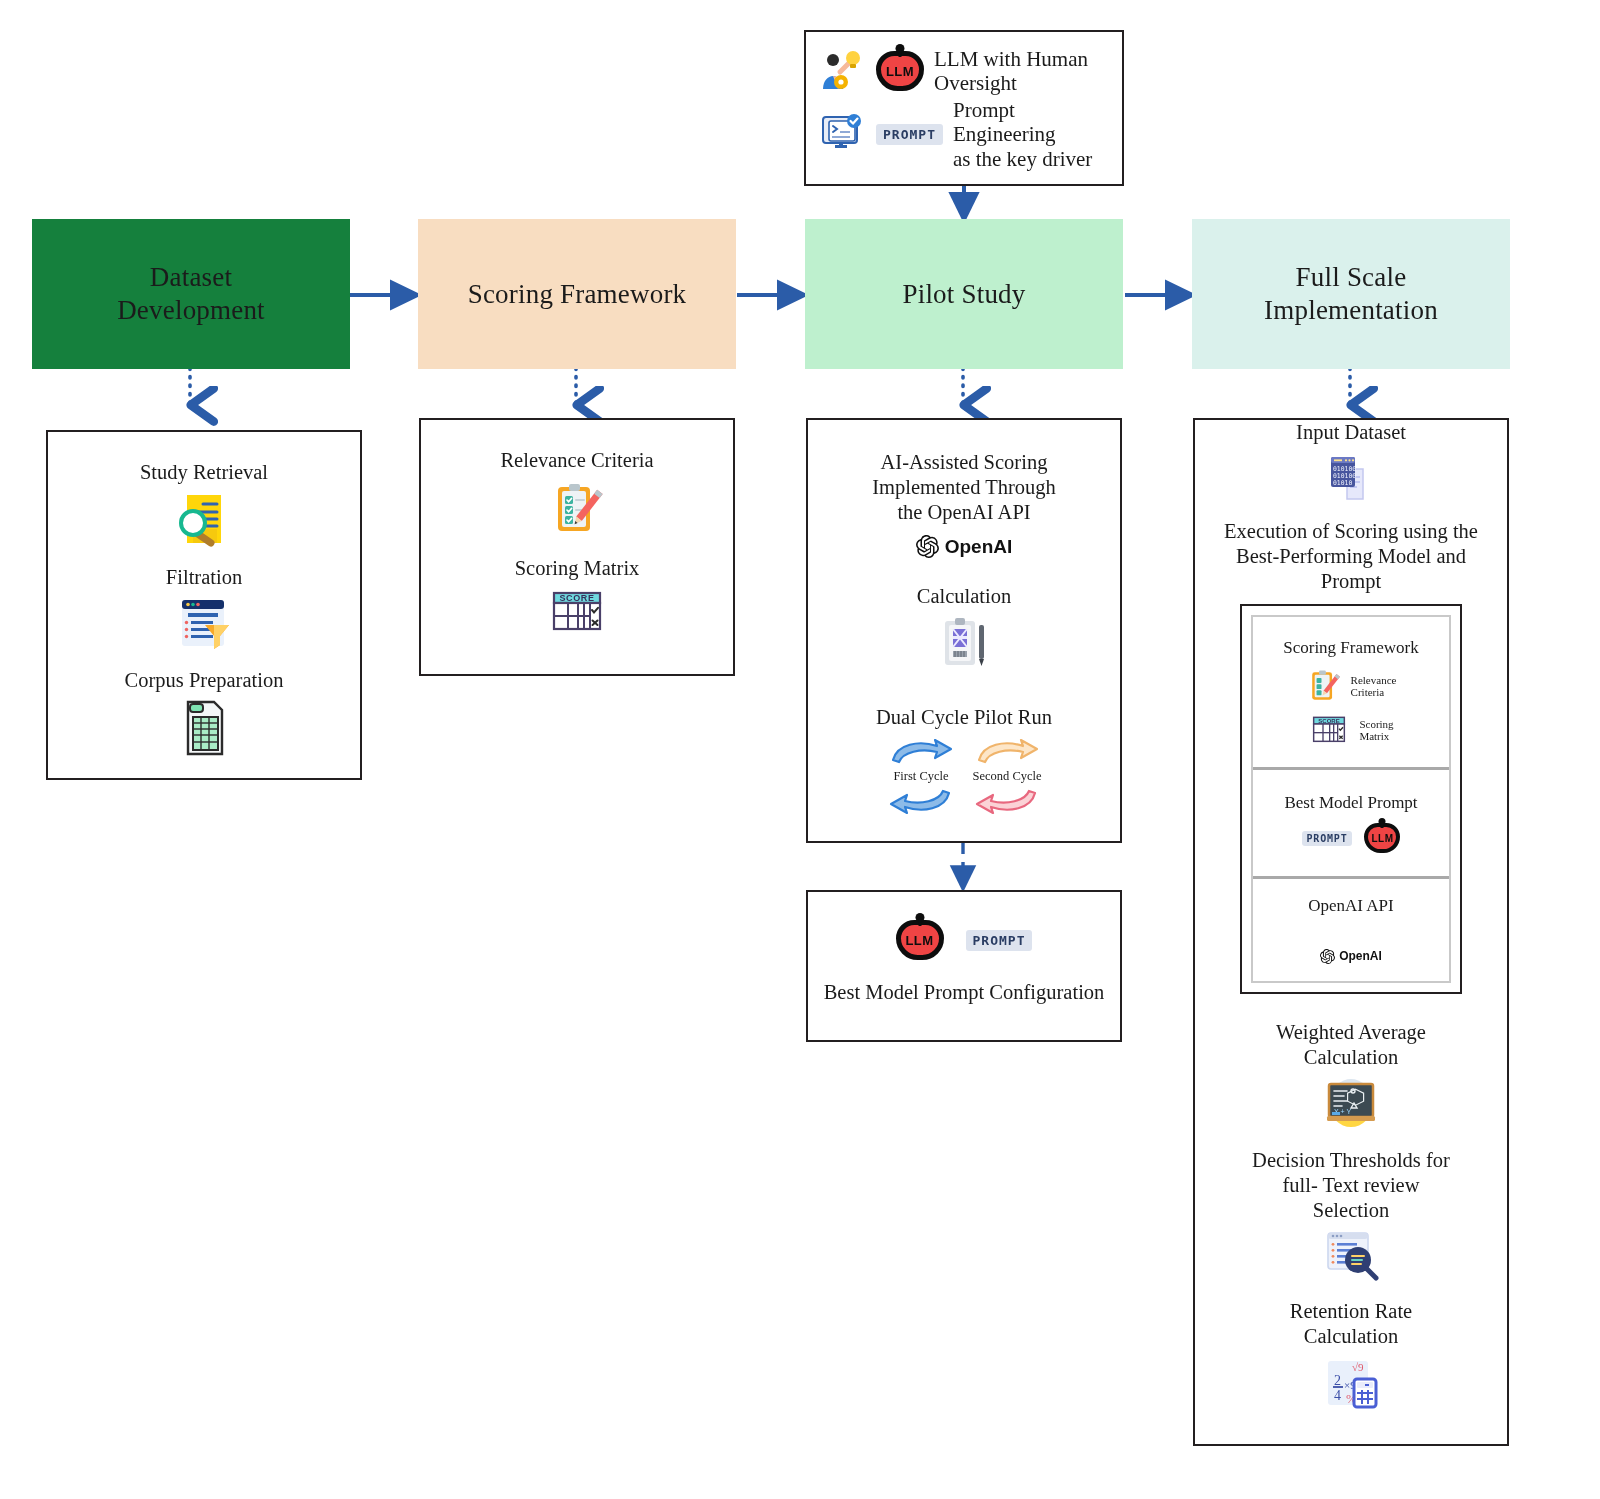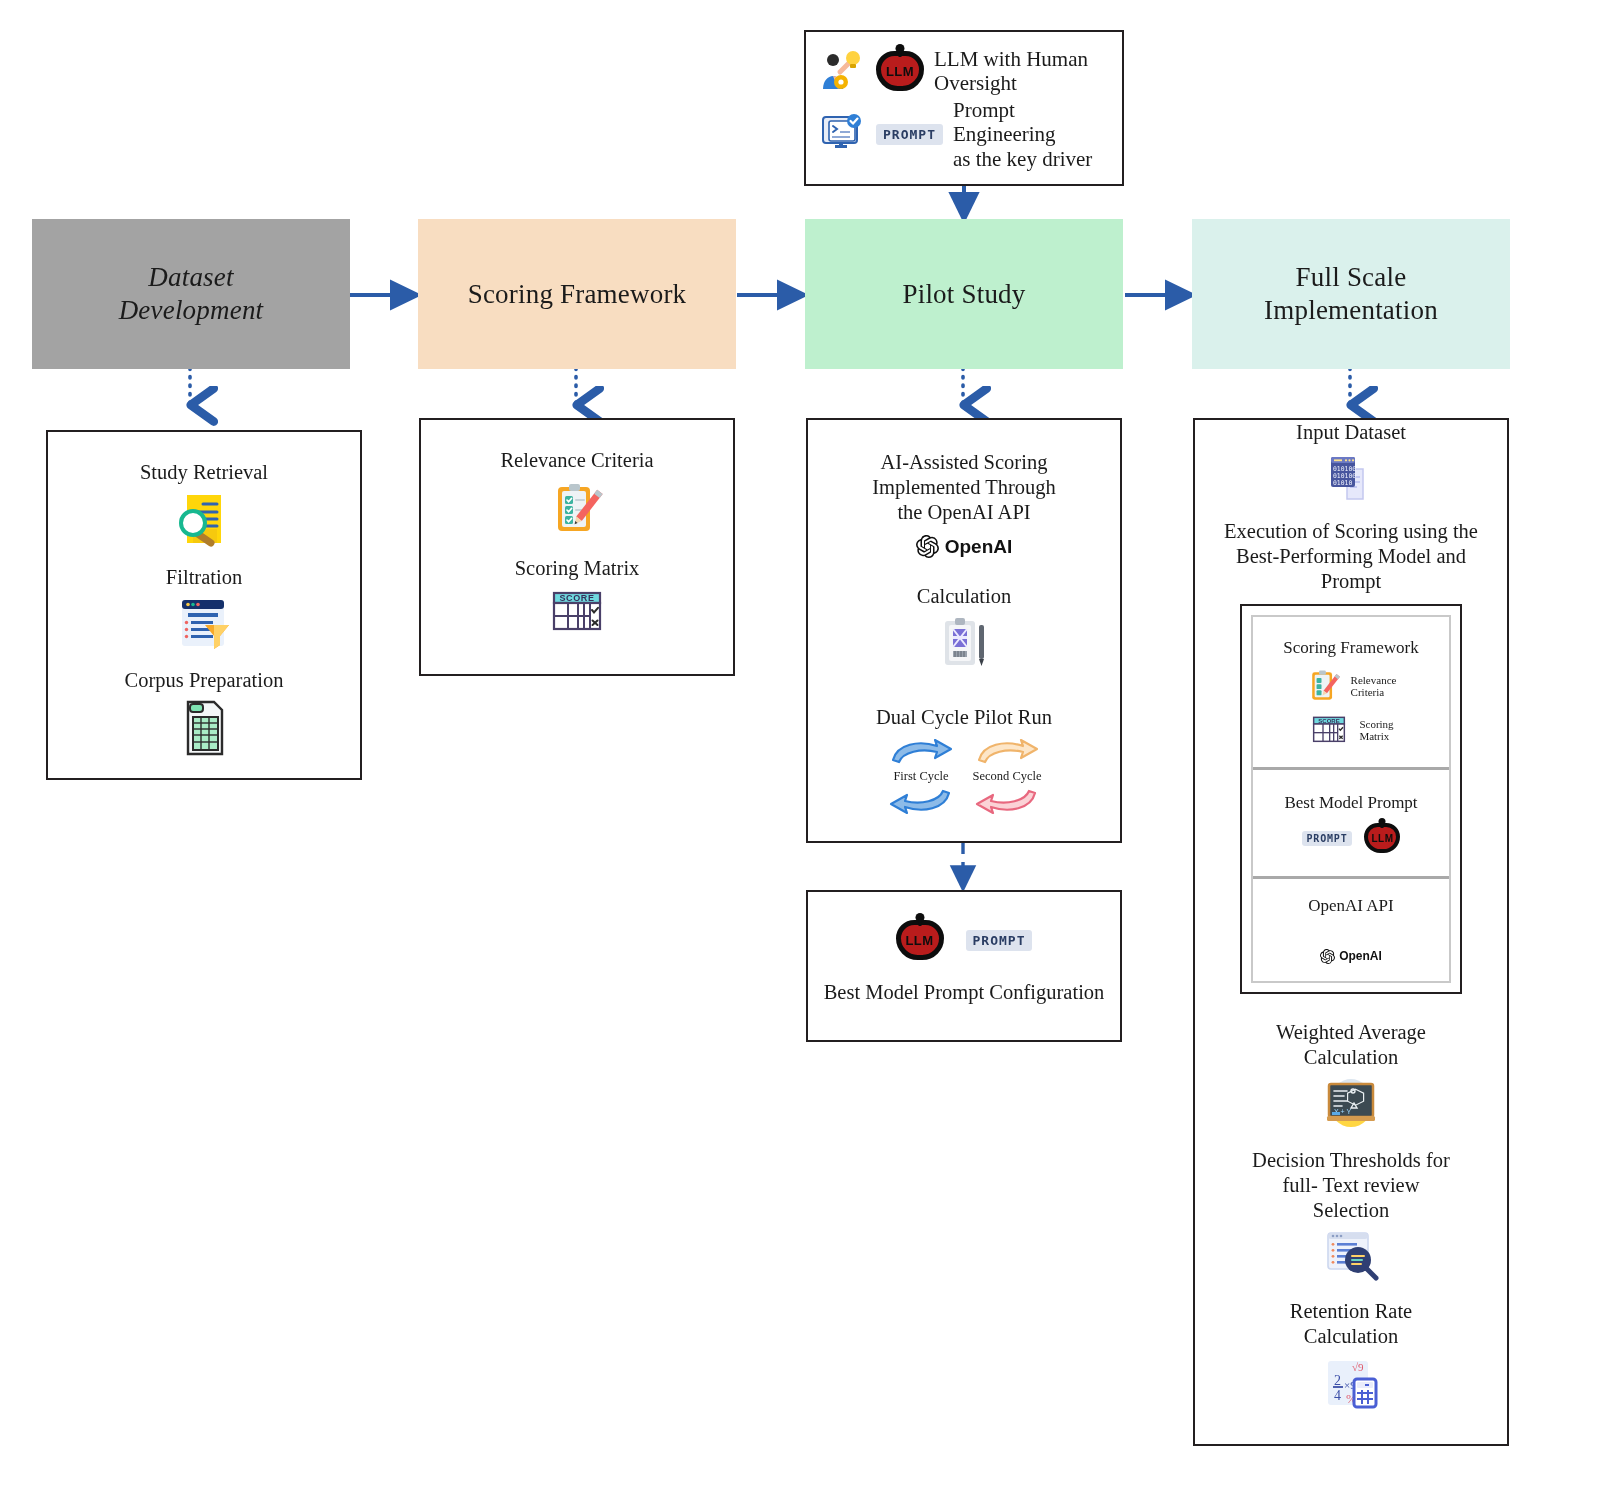--- a/index.html
+++ b/index.html
@@ -28,21 +28,21 @@
 
   
   svg.links{position:absolute;inset:0;width:1600px;height:1499px;pointer-events:none;}
 
   
   .icon{display:inline-block;vertical-align:middle;}
 
   
   .llm{display:inline-flex;align-items:center;justify-content:center;position:relative;
        width:48px;height:40px;border:5px solid #0d0d0d;border-radius:22px 22px 26px 26px;
-       background:#b91c1c;font-family:"Liberation Sans",sans-serif;font-weight:bold;
+       background:#ef4444;font-family:"Liberation Sans",sans-serif;font-weight:bold;
        font-size:13px;color:#0d0d0d;letter-spacing:.5px;box-sizing:border-box;}
   .llm::before{content:"";position:absolute;top:-12px;left:50%;transform:translateX(-50%);
        width:9px;height:9px;border-radius:50%;background:#0d0d0d;}
   .llm::after{content:"";position:absolute;top:-6px;left:50%;transform:translateX(-50%);
        width:3px;height:7px;background:#0d0d0d;}
   .llm.sm{width:36px;height:30px;border-width:4px;font-size:10px;border-radius:16px 16px 19px 19px;}
   .llm.sm::before{width:7px;height:7px;top:-9px;}
   .llm.sm::after{height:5px;top:-4px;}
 
   
@@ -143,21 +143,21 @@
             <path d="M30.5 9 l2.5 2.6 4.5 -5" fill="none" stroke="#fff" stroke-width="2.2" stroke-linecap="round" stroke-linejoin="round"></path>
           </svg>
         </span>
         <span class="prompt-chip">PROMPT</span>
         <span class="note-text">Prompt Engineering
 as the key driver</span>
       </div>
     </div>
   </div>
 
-  <div class="stage" style="left:32px;top:219px;width:318px;height:150px;background:#a3a3a3;font-style:italic;">
+  <div class="stage" style="left:32px;top:219px;width:318px;height:150px;background:#15803d;">
     <div class="stage-label">Dataset
 Development</div>
   </div>
 
   <div class="stage" style="left:418px;top:219px;width:318px;height:150px;background:#F8DDC1;">
     <div class="stage-label">Scoring Framework</div>
   </div>
 
   <div class="stage" style="left:805px;top:219px;width:318px;height:150px;background:#BEF0CE;">
     <div class="stage-label">Pilot Study</div>

